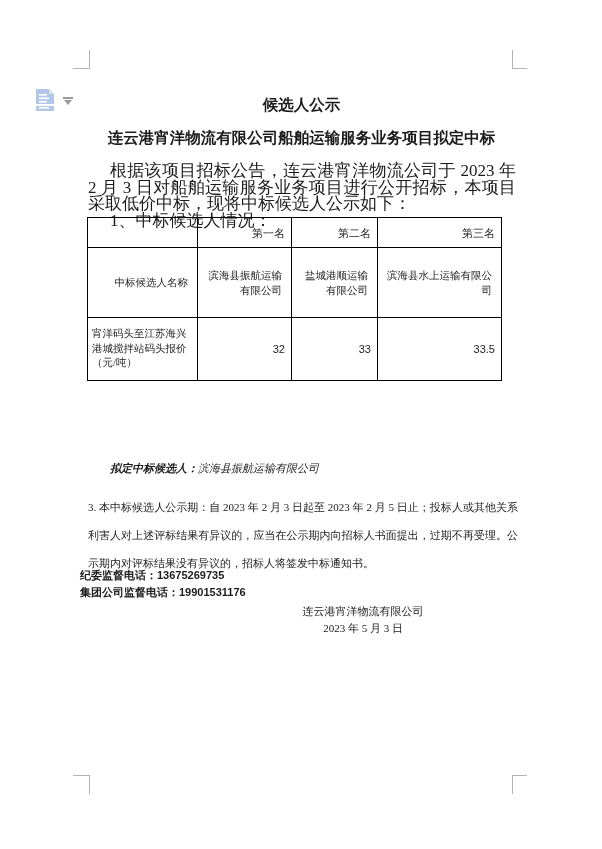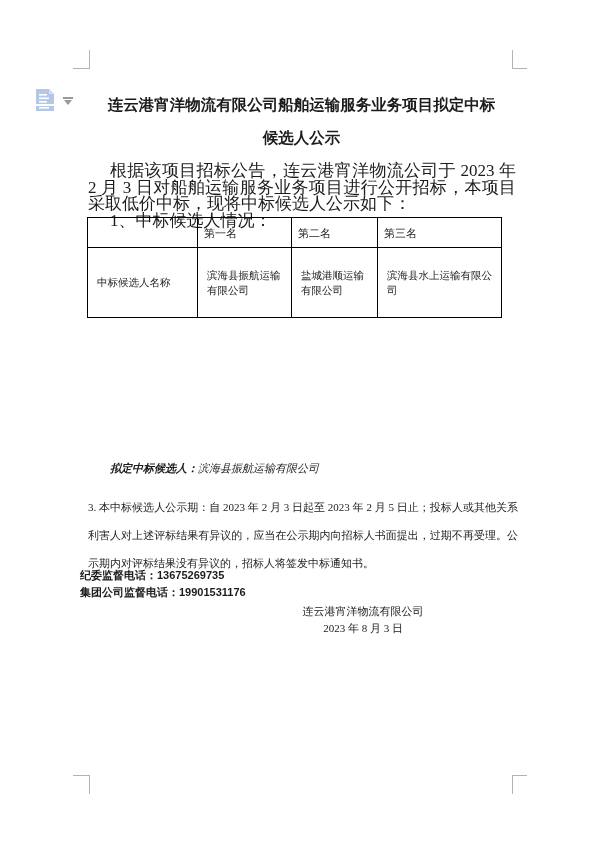--- a/index.html
+++ b/index.html
@@ -19,21 +19,21 @@
   .dd-arrow { position:absolute; left:62px; top:96px; width:12px; height:10px; cursor:pointer; }
   .dd-arrow:before { content:""; position:absolute; left:1px; top:1px; width:10px; height:2px; background:#9a9a9a; }
   .dd-arrow:after { content:""; position:absolute; left:2px; top:4px; border-left:4px solid transparent; border-right:4px solid transparent; border-top:5px solid #9a9a9a; }
 
   .title { position:absolute; left:88px; width:427px; top:88px; text-align:center; font-weight:bold; font-size:15.5px; line-height:33px; }
 
   .para1 { position:absolute; left:88px; width:428px; top:163px; font-size:17px; line-height:16.5px; text-align:justify; }
   .para1 .indent { text-indent:22px; }
 
   table.bid { position:absolute; left:87px; top:217px; border-collapse:collapse; table-layout:fixed; font-size:10.5px; }
-  table.bid td { border:1px solid #000; vertical-align:middle; text-align:left; line-height:14px; padding:2px 6px; }
+  table.bid td { border:1px solid #000; vertical-align:middle; text-align:right; line-height:14px; padding:2px 6px; }
   table.bid col.c1 { width:110px; } table.bid col.c2 { width:94px; }
   table.bid col.c3 { width:86px; } table.bid col.c4 { width:124px; }
   table.bid tr.hdr td { height:30px; font-size:11px; }
   table.bid tr.names td { height:70px; line-height:15px; padding:2px 9px; }
   table.bid tr.price1 td { height:63px; }
   table.bid tr.price2 td { height:65px; }
   table.bid td.rowlabel { text-align:left; padding:3px 4px; line-height:14.5px; }
   table.bid td.num { font-family:"Liberation Sans","DejaVu Sans",sans-serif; font-size:11px; }
 
   .winner { position:absolute; left:88px; width:428px; top:461px; font-size:11px; line-height:15px; text-indent:22px;font-style:italic; }
@@ -63,22 +63,22 @@
       <rect x="6" y="6" width="8" height="1.6" fill="#ffffff"></rect>
       <rect x="6" y="9.5" width="10" height="1.6" fill="#ffffff"></rect>
       <rect x="6" y="13" width="8" height="1.6" fill="#ffffff"></rect>
       <rect x="2" y="16" width="20" height="2" fill="#ffffff"></rect>
       <rect x="6" y="19" width="10" height="1.6" fill="#ffffff"></rect>
     </svg>
   </div>
   <div class="dd-arrow"></div>
 
   <div class="title">
+    <div>候选人公示</div>
     <div>连云港宵洋物流有限公司船舶运输服务业务项目拟定中标</div>
-    <div>候选人公示</div>
   </div>
 
   <div class="para1">
     <div class="indent">根据该项目招标公告，连云港宵洋物流公司于 2023 年 2 月 3 日对船舶运输服务业务项目进行公开招标，本项目采取低价中标，现将中标候选人公示如下：</div>
     <div class="indent">1、中标候选人情况：</div>
   </div>
 
   <table class="bid">
     <colgroup>
         <col class="c1">
@@ -92,36 +92,42 @@
       <td>第一名</td>
       <td>第二名</td>
       <td>第三名</td>
     </tr>
     <tr class="names">
       <td>中标候选人名称</td>
       <td>滨海县振航运输有限公司</td>
       <td>盐城港顺运输有限公司</td>
       <td>滨海县水上运输有限公司</td>
     </tr>
+    <tr class="price1">
+      <td class="rowlabel">宵洋码头至江苏海兴港城搅拌站码头报价（元/吨）</td>
+      <td class="num">32</td>
+      <td class="num">33</td>
+      <td class="num">33.5</td>
+    </tr>
   </tbody>
     </table>
 
   <div class="winner">
     <b>拟定中标候选人：</b><span>滨海县振航运输有限公司</span>
   </div>
 
   <div class="para3">3. 本中标候选人公示期：自 2023 年 2 月 3 日起至 2023 年 2 月 5 日止；投标人或其他关系利害人对上述评标结果有异议的，应当在公示期内向招标人书面提出，过期不再受理。公示期内对评标结果没有异议的，招标人将签发中标通知书。</div>
 
   <div class="phones">
     <div>
       <span>纪委监督电话：</span><span class="num">13675269735</span>
     </div>
     <div>
       <span>集团公司监督电话：</span><span class="num">19901531176</span>
     </div>
   </div>
 
   <div class="signature">
     <div>连云港宵洋物流有限公司</div>
-    <div>2023 年 8 月 3 日</div>
+    <div>2023 年 5 月 3 日</div>
   </div>
 
 </div>
 
 </body></html>

